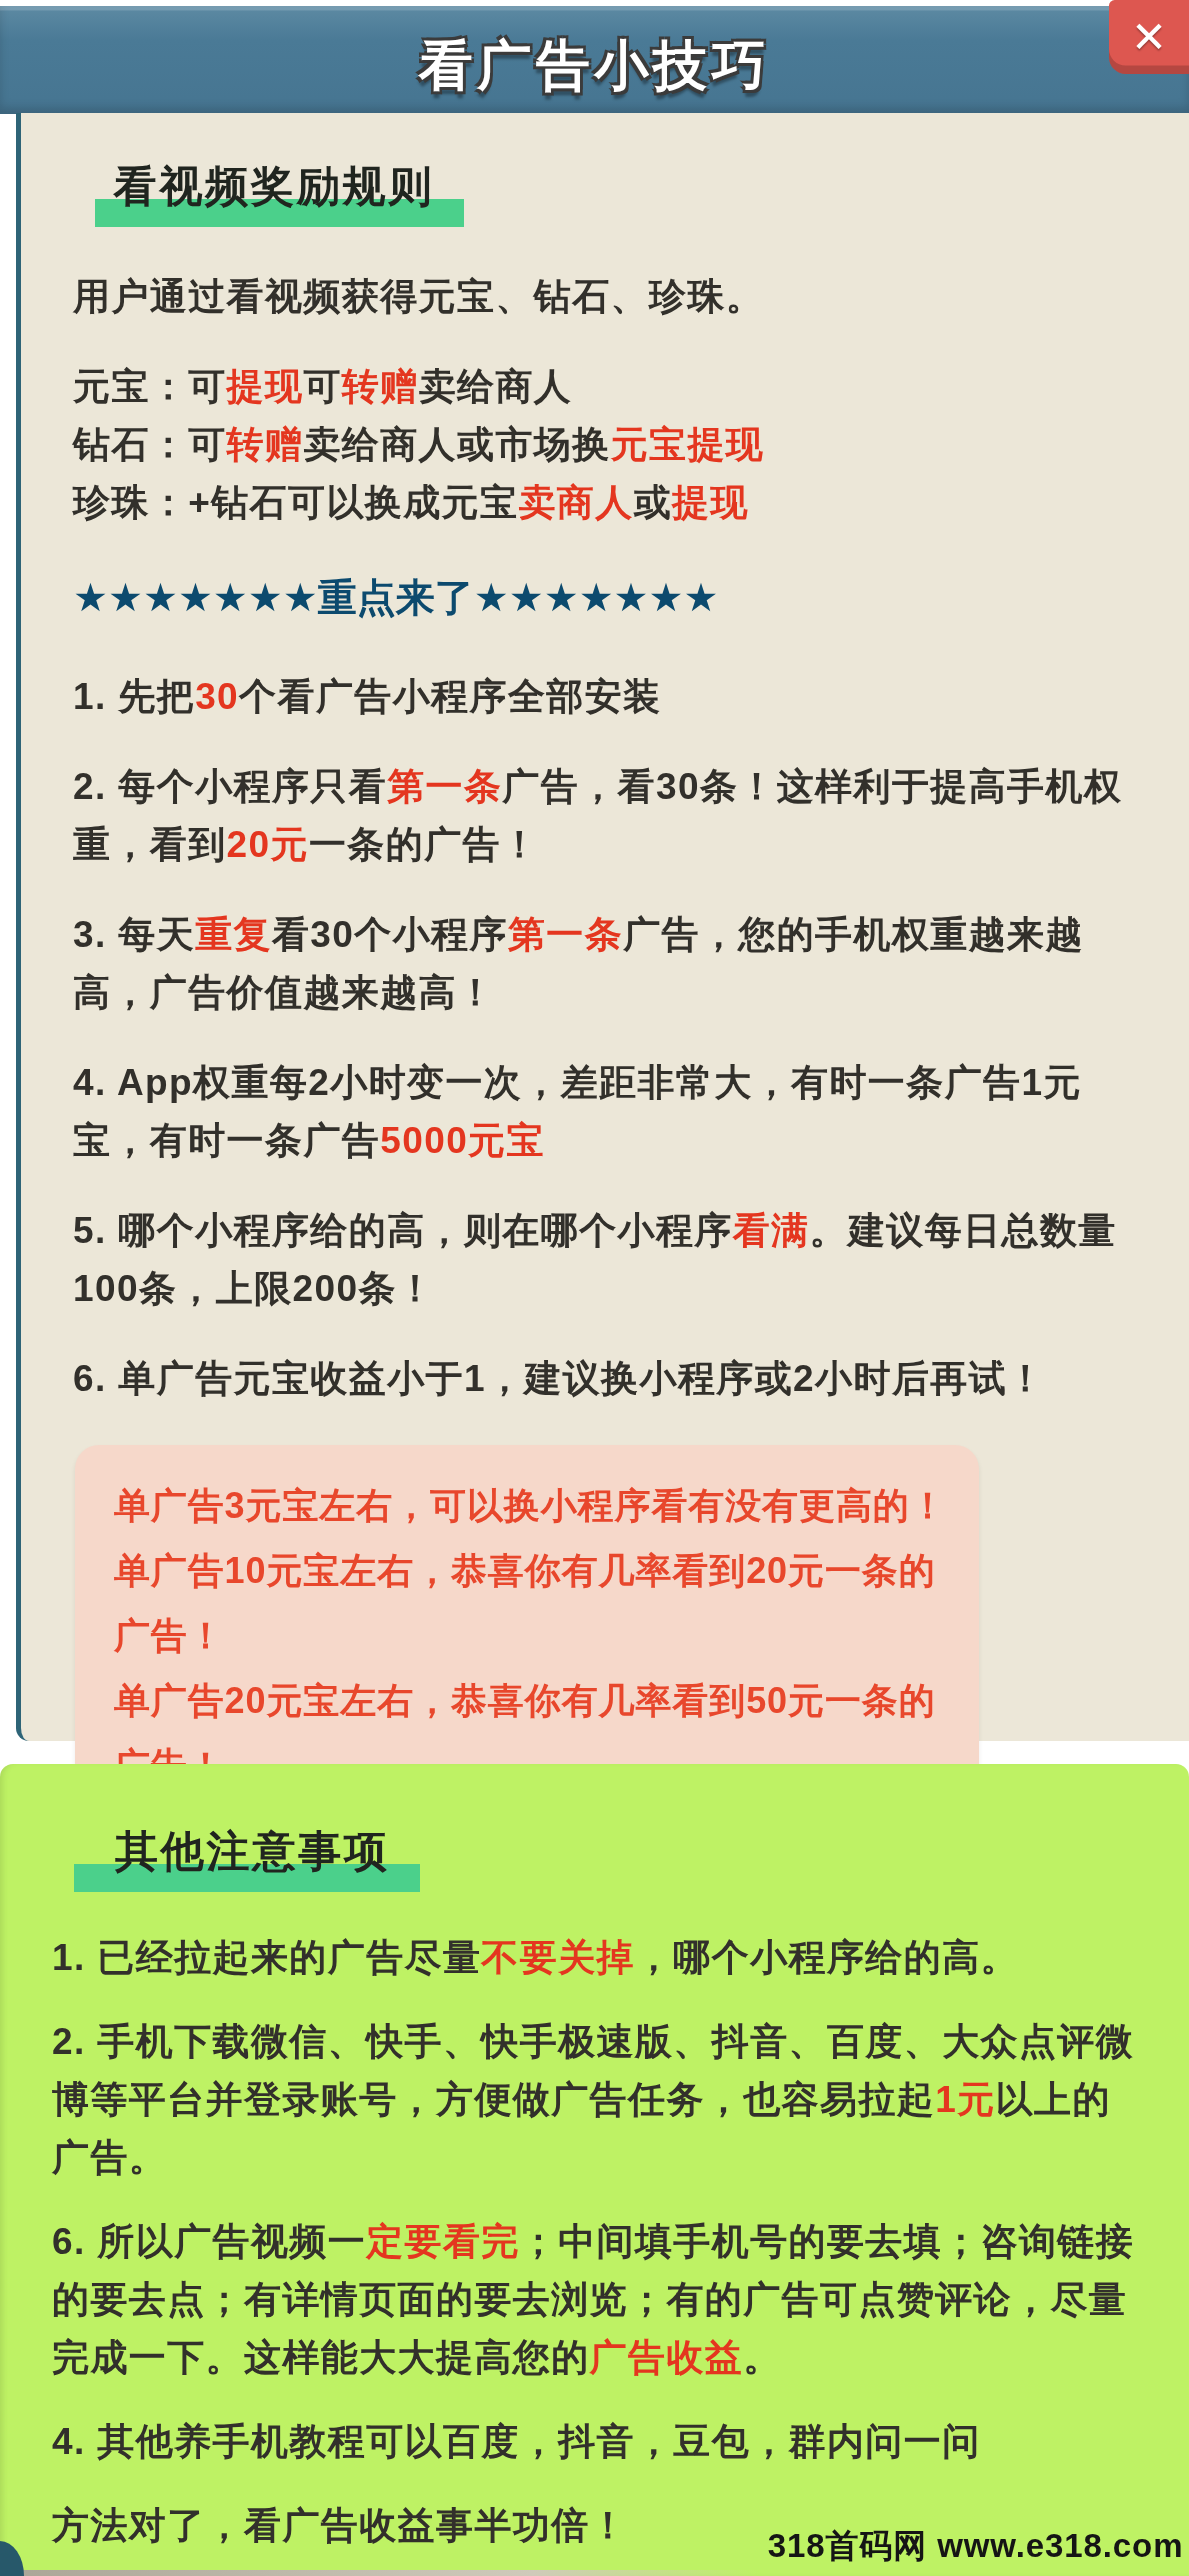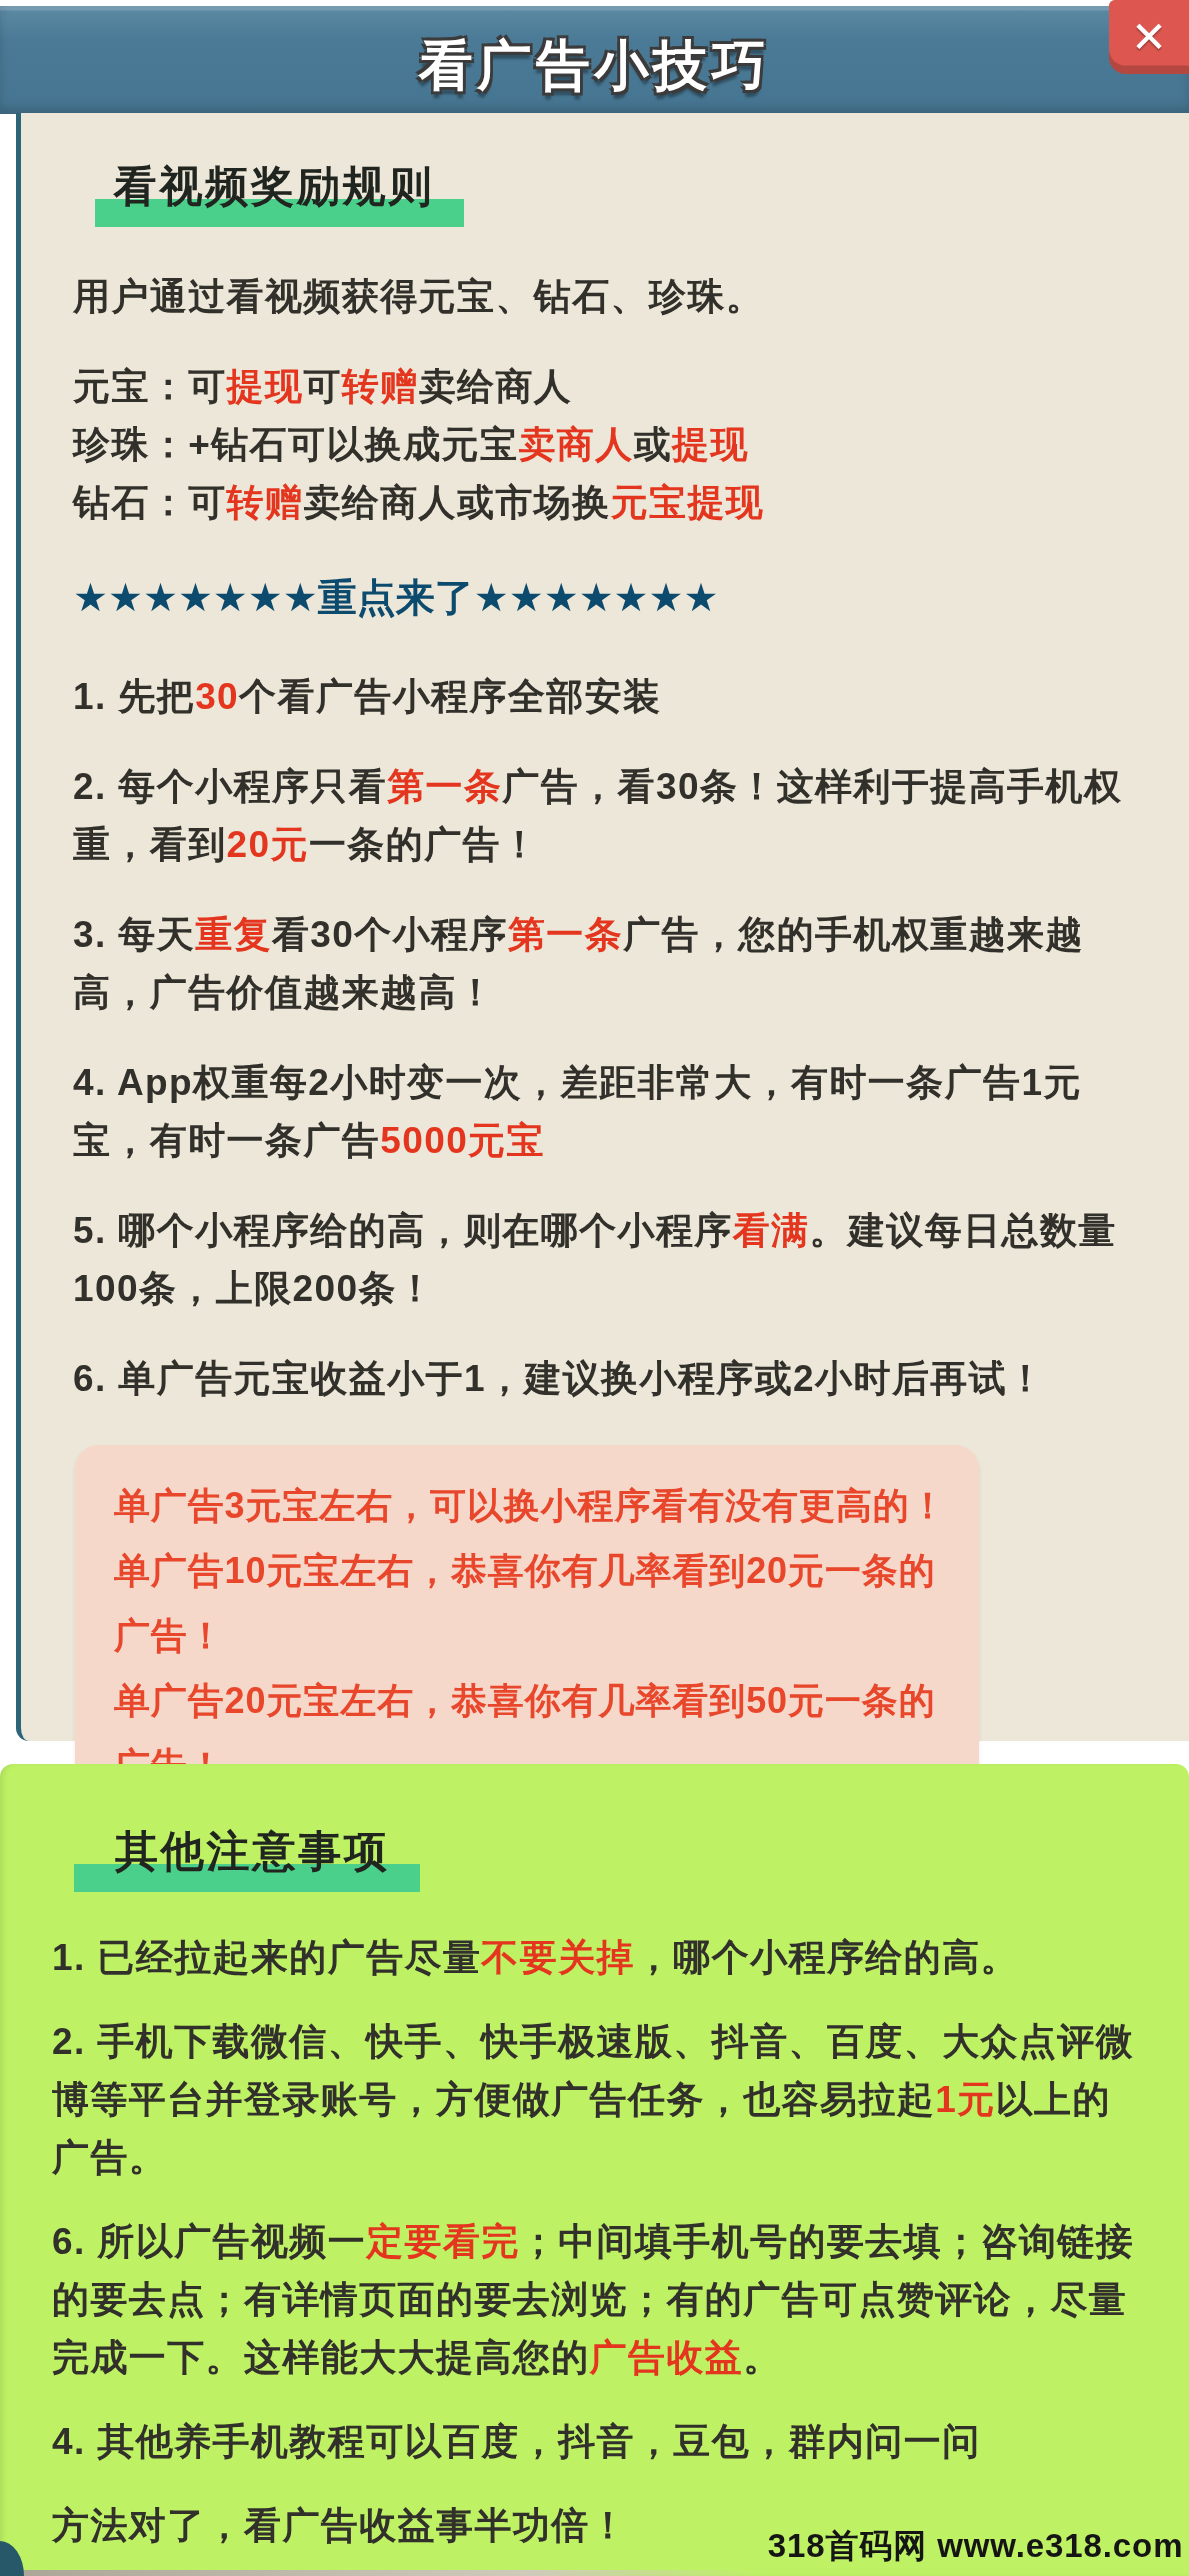--- a/index.html
+++ b/index.html
@@ -88,22 +88,22 @@
   <span>✕</span>
 </div>
 
 <div class="panel1">
   <div class="sec-head">看视频奖励规则</div>
 
   <p class="para intro"><span>用户通过看视频获得元宝、钻石、珍珠。</span></p>
 
   <div class="cur-group">
       <p class="para cur-line"><span>元宝：可</span><span class="rd">提现</span><span>可</span><span class="rd">转赠</span><span>卖给商人</span></p>
+      <p class="para cur-line"><span>钻石：可</span><span class="rd">转赠</span><span>卖给商人或市场换</span><span class="rd">元宝提现</span></p>
       <p class="para cur-line"><span>珍珠：+钻石可以换成元宝</span><span class="rd">卖商人</span><span>或</span><span class="rd">提现</span></p>
-      <p class="para cur-line"><span>钻石：可</span><span class="rd">转赠</span><span>卖给商人或市场换</span><span class="rd">元宝提现</span></p>
     </div>
 
   <p class="para stars"><span>★★★★★★★重点来了★★★★★★★</span></p>
 
   <div>
       <p class="para"><span>1. 先把</span><span class="rd">30</span><span>个看广告小程序全部安装</span></p>
       <p class="para"><span>2. 每个小程序只看</span><span class="rd">第一条</span><span>广告，看30条！这样利于提高手机权重，看到</span><span class="rd">20元</span><span>一条的广告！</span></p>
       <p class="para"><span>3. 每天</span><span class="rd">重复</span><span>看30个小程序</span><span class="rd">第一条</span><span>广告，您的手机权重越来越高，广告价值越来越高！</span></p>
       <p class="para"><span>4. App权重每2小时变一次，差距非常大，有时一条广告1元宝，有时一条广告</span><span class="rd">5000元宝</span></p>
       <p class="para"><span>5. 哪个小程序给的高，则在哪个小程序</span><span class="rd">看满</span><span>。建议每日总数量100条，上限200条！</span></p>

